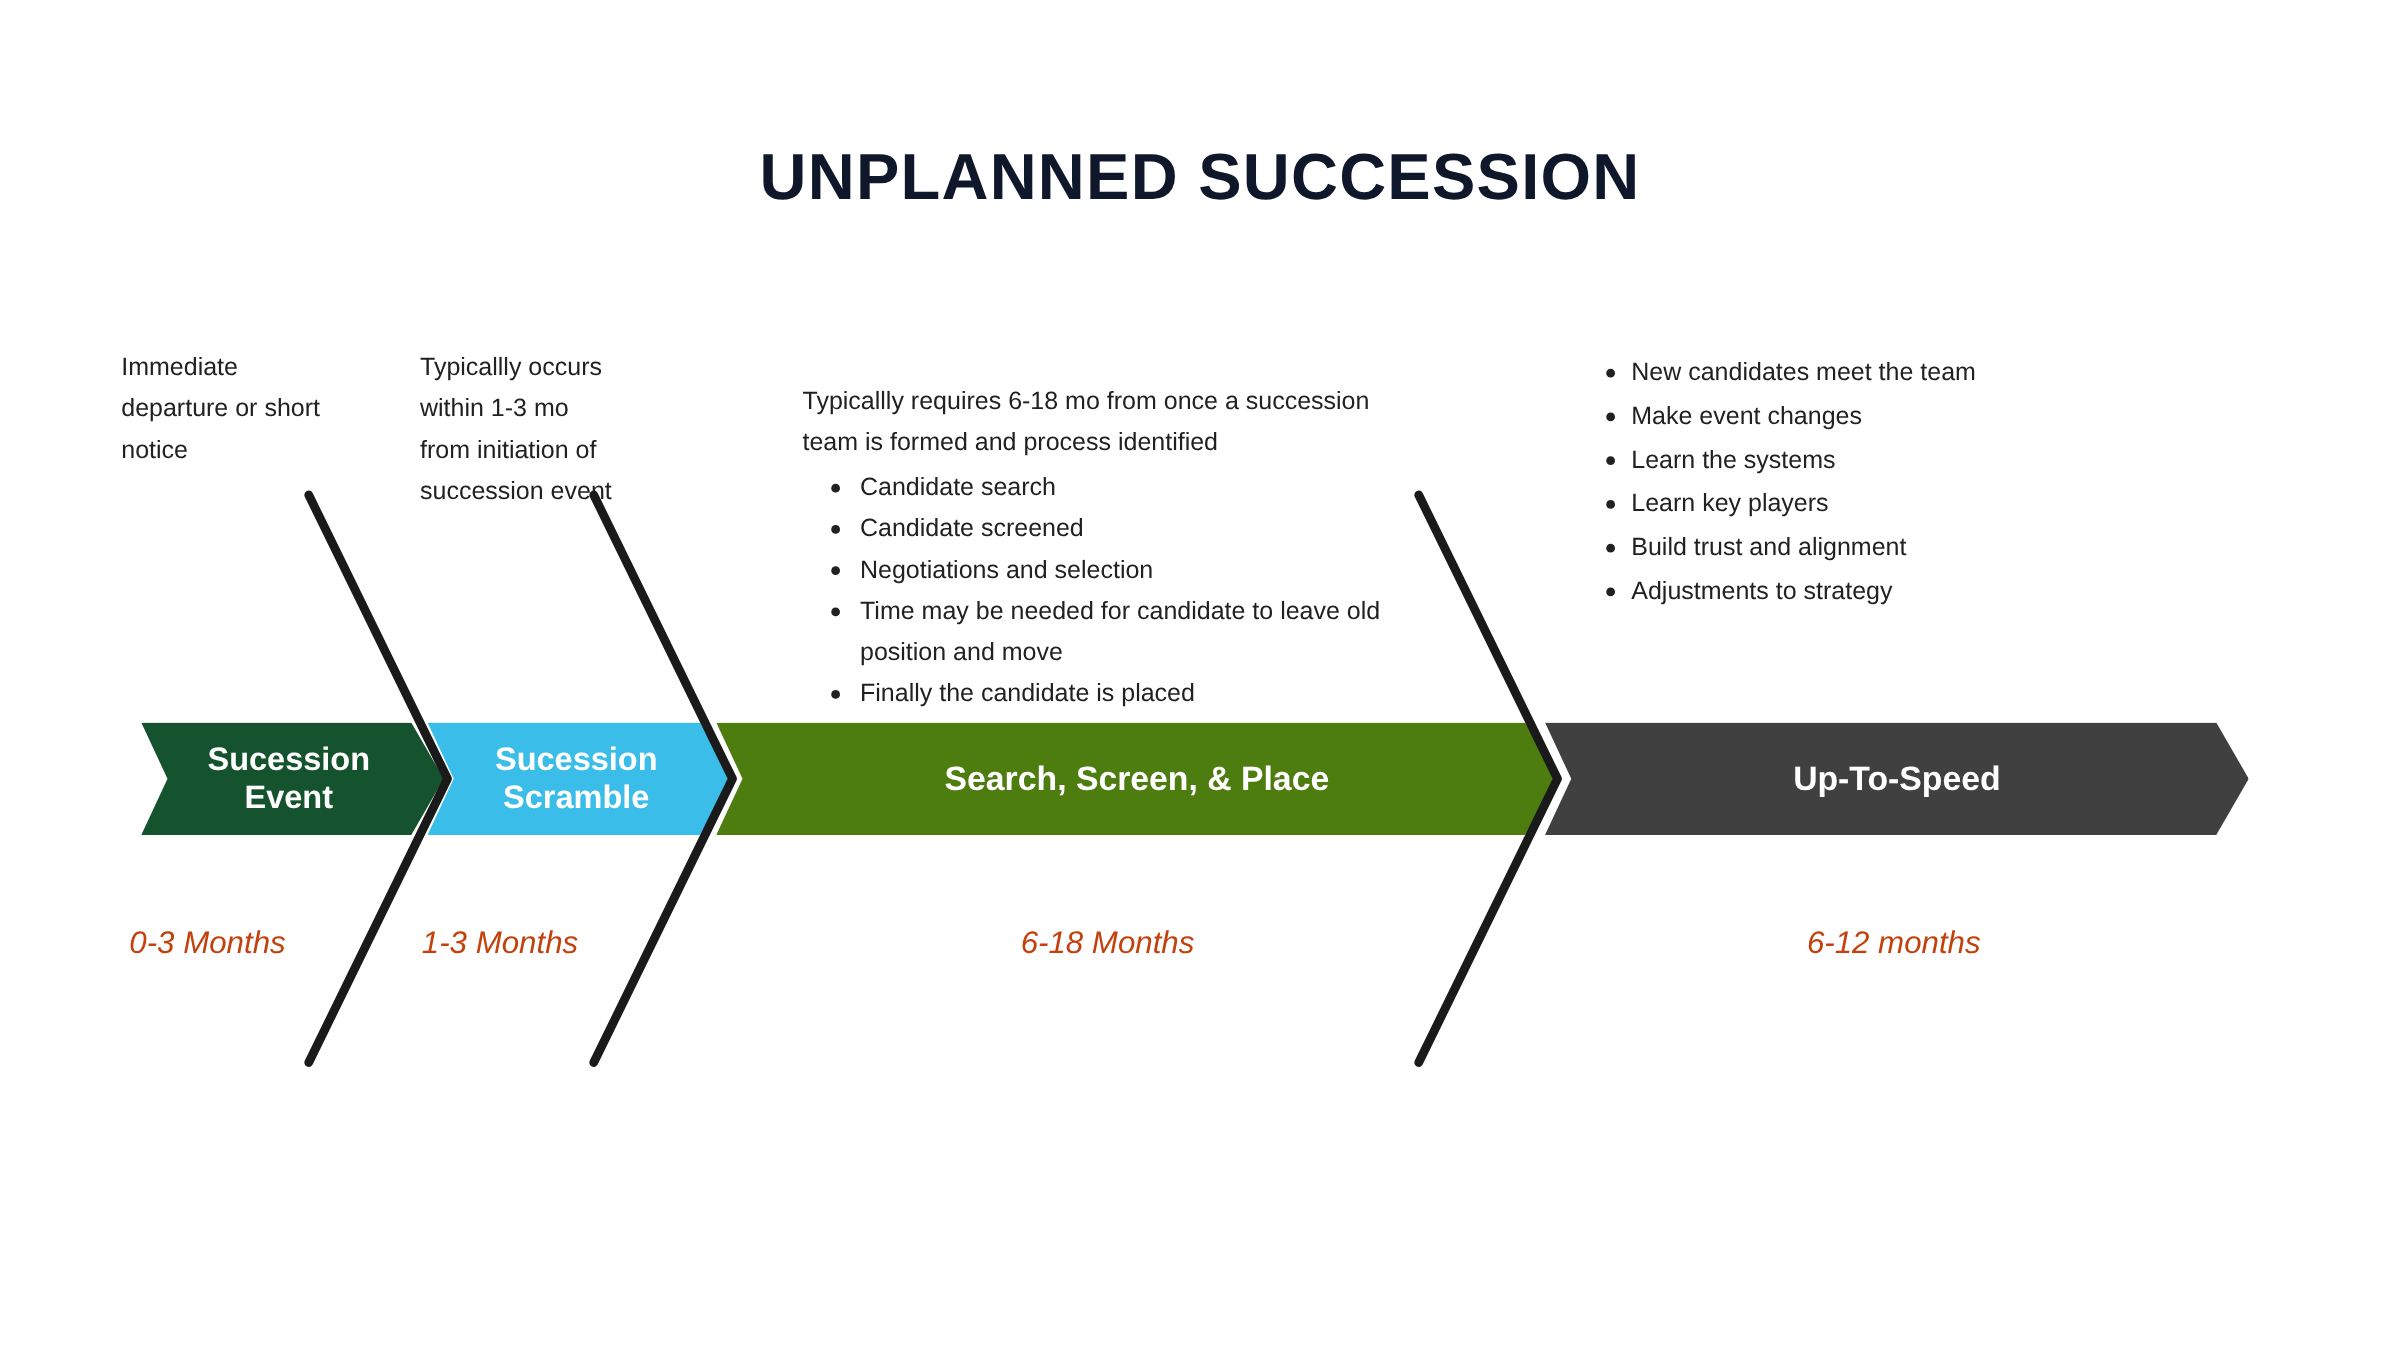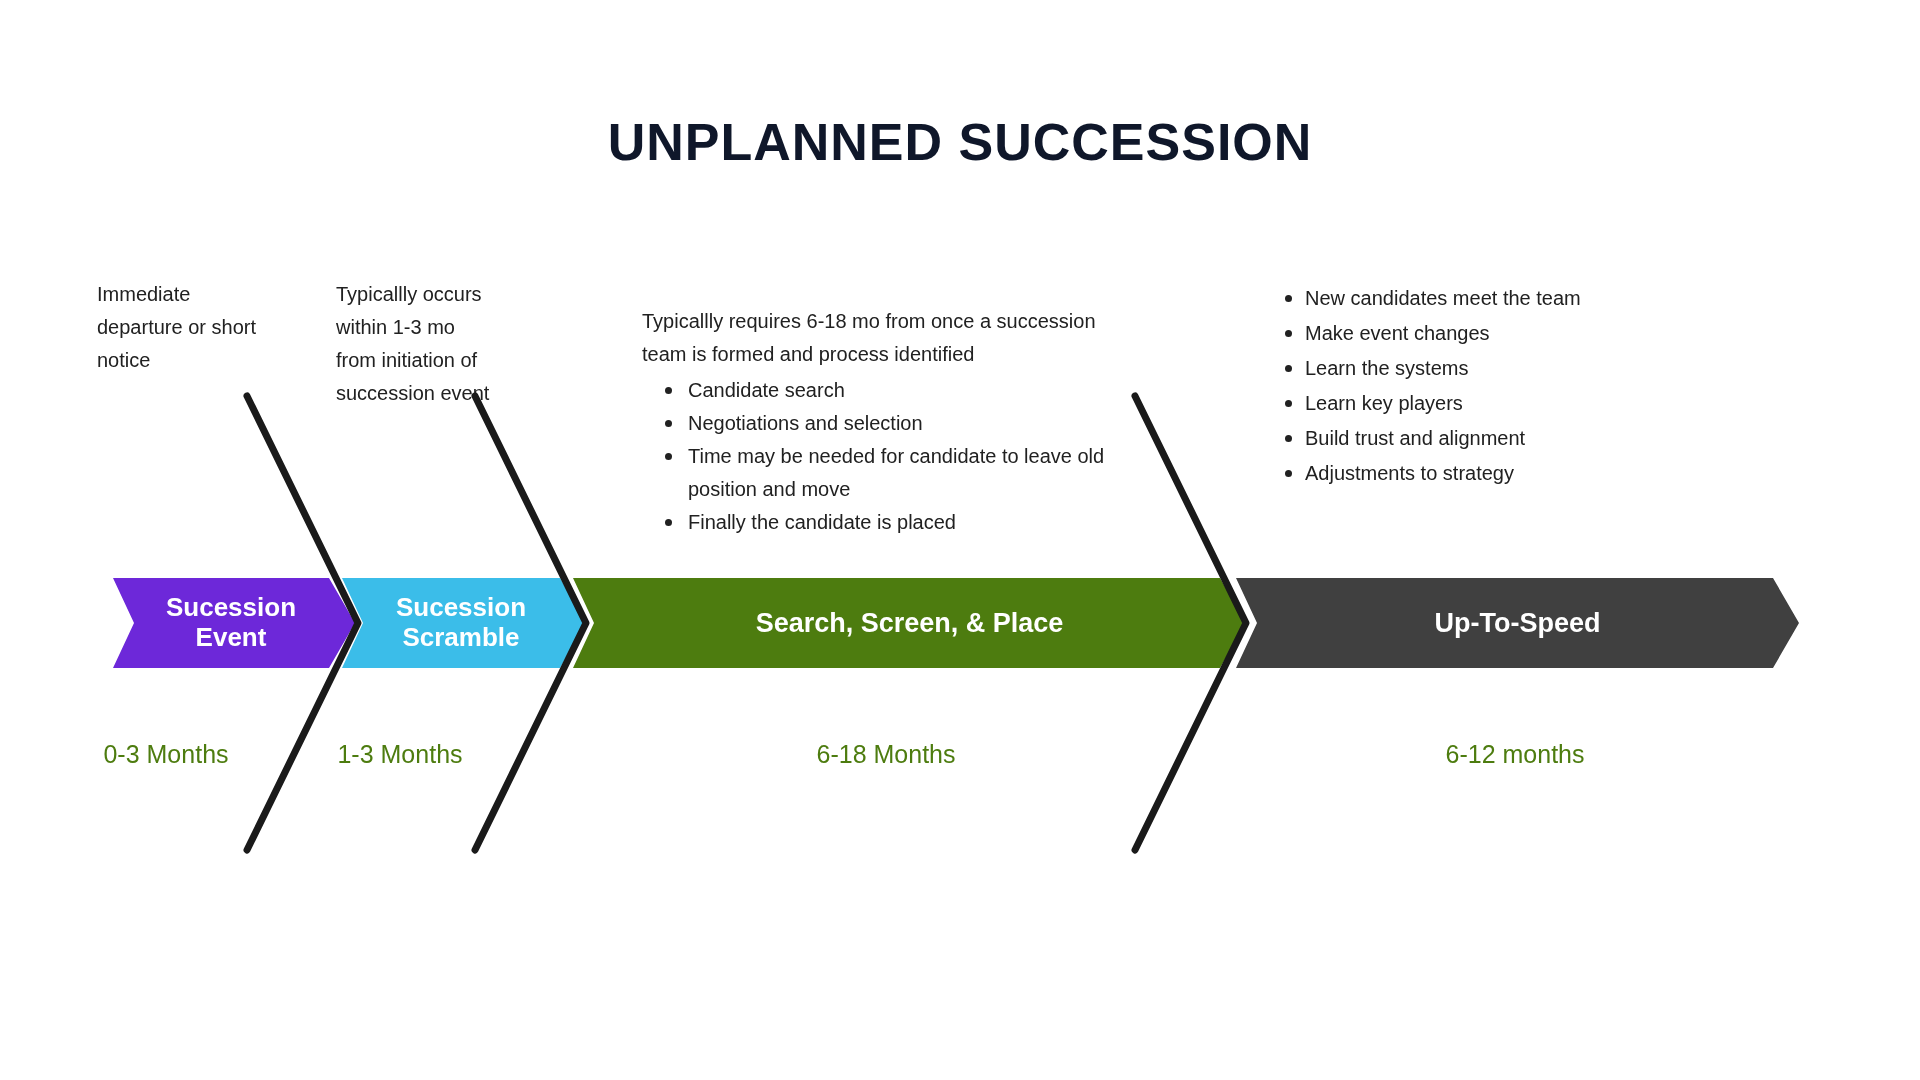--- a/index.html
+++ b/index.html
@@ -25,53 +25,54 @@
     content:"";position:absolute;left:2px;top:13px;width:7px;height:7px;
     border-radius:50%;background:#212121;
   }
   .desc-4 ul.blist li::before{top:14px;}
   
   .arrow{
     position:absolute;top:578px;height:90px;display:flex;align-items:center;
     justify-content:center;text-align:center;color:#ffffff;font-weight:bold;
     clip-path:polygon(0 0, calc(100% - 26px) 0, 100% 50%, calc(100% - 26px) 100%, 0 100%, 21px 50%);
   }
-  .arrow-1{left:113px;width:242px;background:#6d28d9;font-size:26px;line-height:1.15;padding:0 22px 0 16px;box-sizing:border-box;}
+  .arrow-1{left:113px;width:242px;background:#14532d;font-size:26px;line-height:1.15;padding:0 22px 0 16px;box-sizing:border-box;}
   .arrow-2{left:342px;width:244px;background:#3BBDE9;font-size:26px;line-height:1.15;padding:0 22px 0 16px;box-sizing:border-box;}
   .arrow-3{left:573px;width:673px;background:#4d7c0f;font-size:27px;}
   .arrow-4{left:1236px;width:563px;background:#404040;font-size:27px;}
   
   .sep{position:absolute;top:392px;width:120px;height:462px;}
   .sep-1{left:243px;}
   .sep-2{left:471px;}
   .sep-3{left:1131px;}
   
   .duration{
-    position:absolute;top:740px;font-size:25px;color:#4d7c0f;
-    transform:translateX(-50%);white-space:nowrap;
+    position:absolute;top:740px;font-size:25px;color:#c2410c;
+    transform:translateX(-50%);white-space:nowrap;font-style:italic;
   }
   .dur-1{left:166px;}
   .dur-2{left:400px;}
   .dur-3{left:886px;}
   .dur-4{left:1515px;}
 </style>
 </head>
 <body>
 
 <div class="canvas">
 
   <div class="title">UNPLANNED SUCCESSION</div>
 
   <div class="desc desc-1">Immediate departure or short notice</div>
   <div class="desc desc-2">Typicallly occurs within 1-3 mo from initiation of succession event</div>
 
   <div class="desc desc-3">
     <div>Typicallly requires 6-18 mo from once a succession team is formed and process identified</div>
     <ul class="blist">
       <li>Candidate search</li>
+      <li>Candidate screened</li>
       <li>Negotiations and selection</li>
       <li>Time may be needed for candidate to leave old position and move</li>
       <li>Finally the candidate is placed</li>
     </ul>
   </div>
 
   <div class="desc desc-4">
     <ul class="blist">
       <li>New candidates meet the team</li>
       <li>Make event changes</li>

